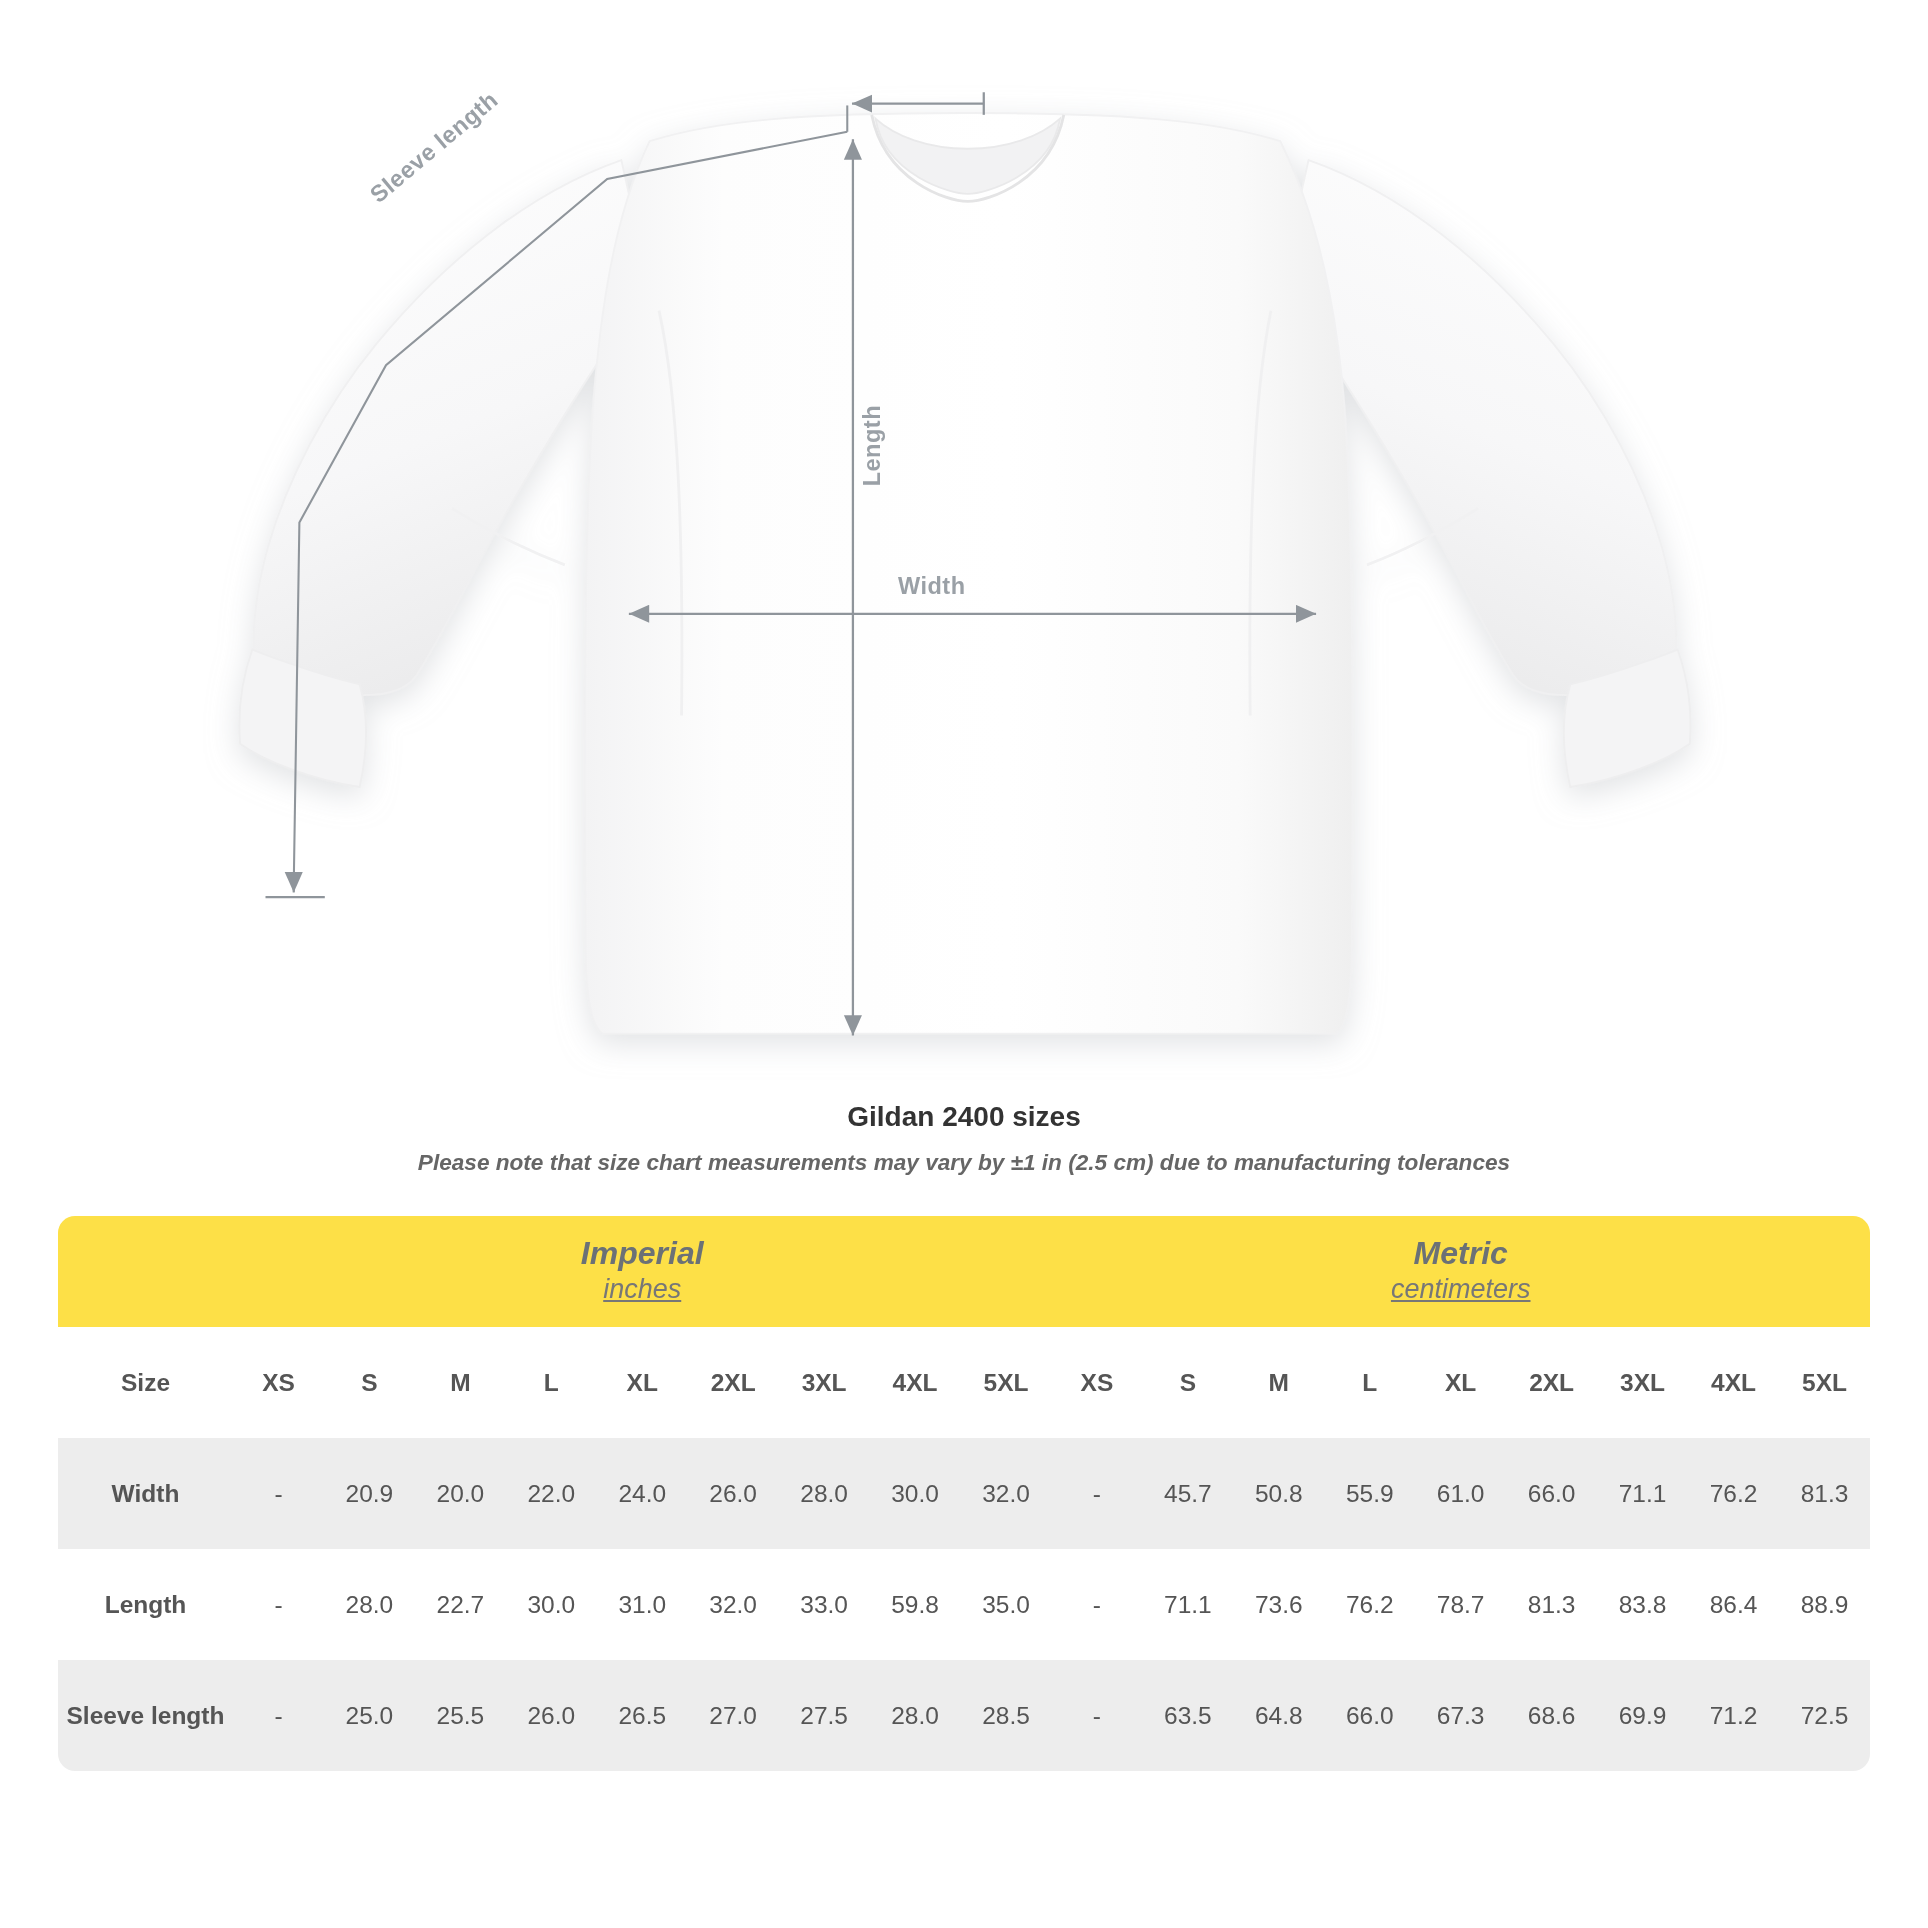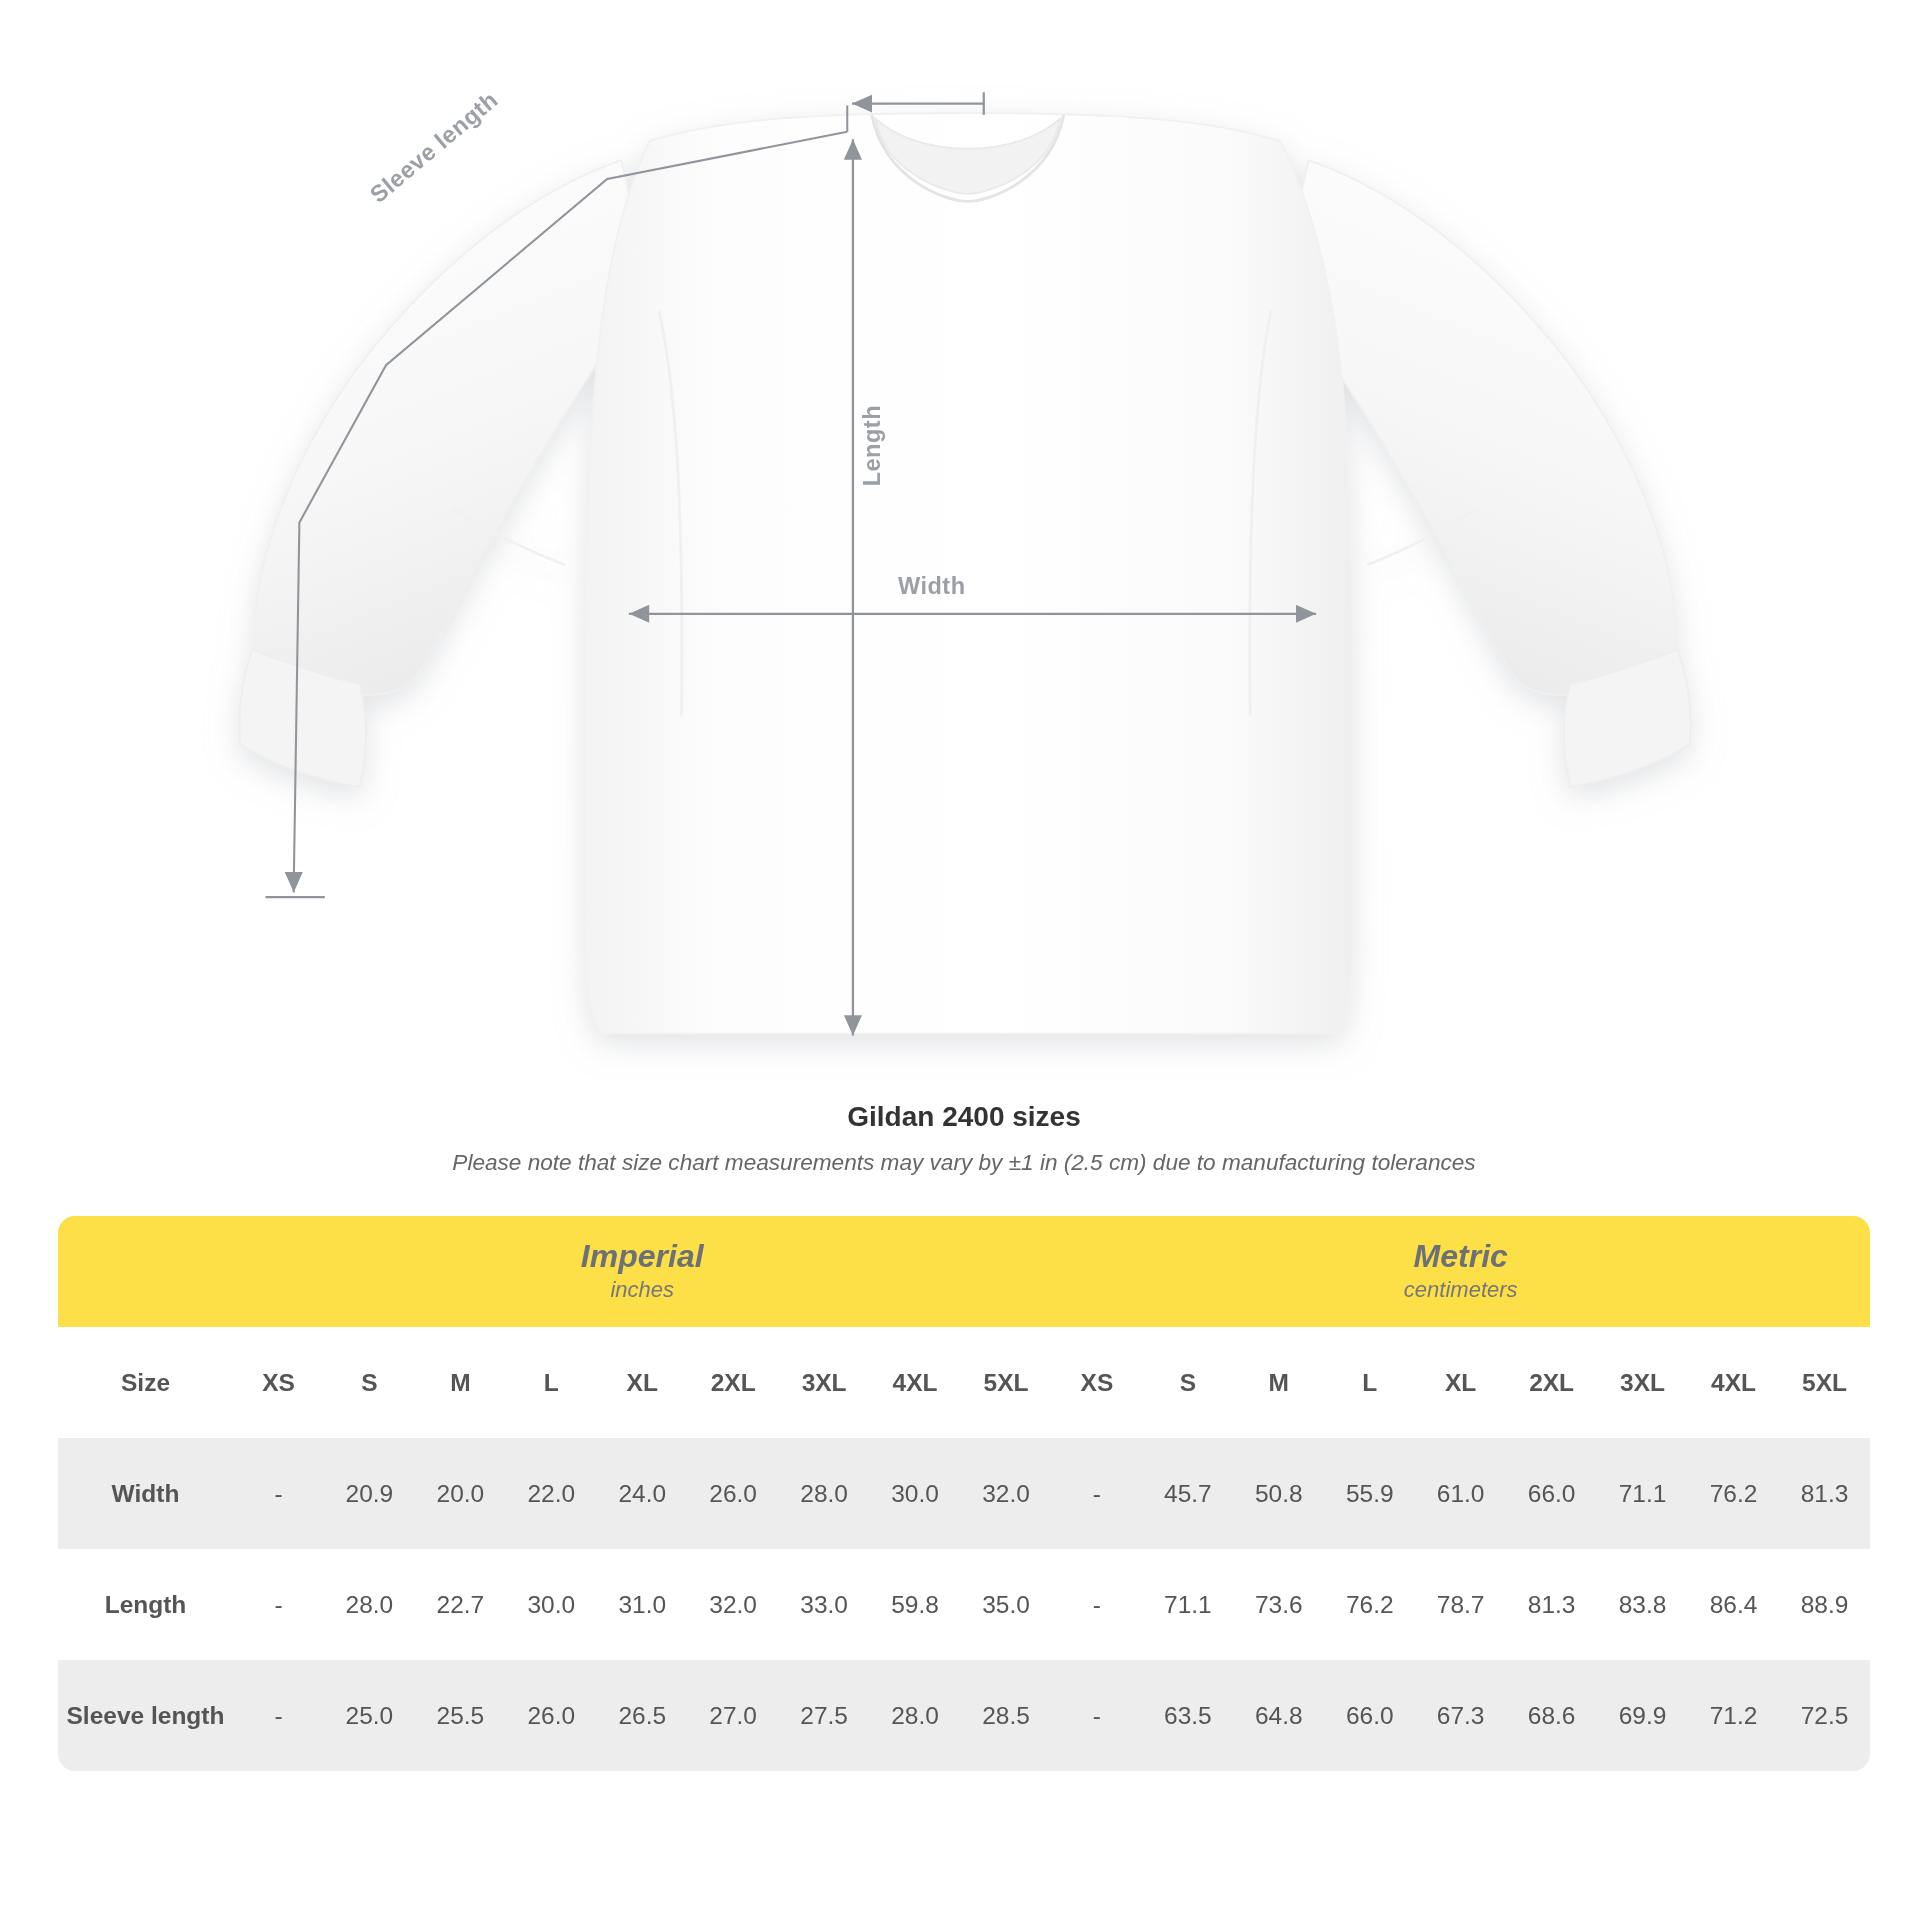--- a/index.html
+++ b/index.html
@@ -68,20 +68,21 @@
     font-size: 28px;
     font-weight: bold;
     color: #333;
     margin: 0 0 17px 0;
   }
   .chart-note {
     font-size: 22.6px;
     font-style: italic;
     color: #666;
     margin: 8px;
+    font-weight: bold;
   }
 
   
   .table-wrap {
     margin: 40px 58px 0 58px;
     border-radius: 17px;
     overflow: hidden;
   }
   table.size-table {
     border-collapse: collapse;
@@ -102,25 +103,26 @@
   }
   .unit-name {
     font-size: 32px;
     font-weight: bold;
     font-style: italic;
     color: #6b7176;
     display: block;
     line-height: 1.15;
   }
   .unit-sub {
-    font-size: 22px;
+    font-size: 27px;
     font-style: italic;
     color: #777;
     display: block;
     line-height: 1.4;
+    text-decoration: underline;
   }
   .hdr-row td {
     background: #ffffff;
     font-weight: bold;
     color: #5a6066;
     font-size: 25.4px;
     margin-top: 48px;
   }
   .row-alt td { background: #ededed; }
   .row-plain td { background: #ffffff; }

